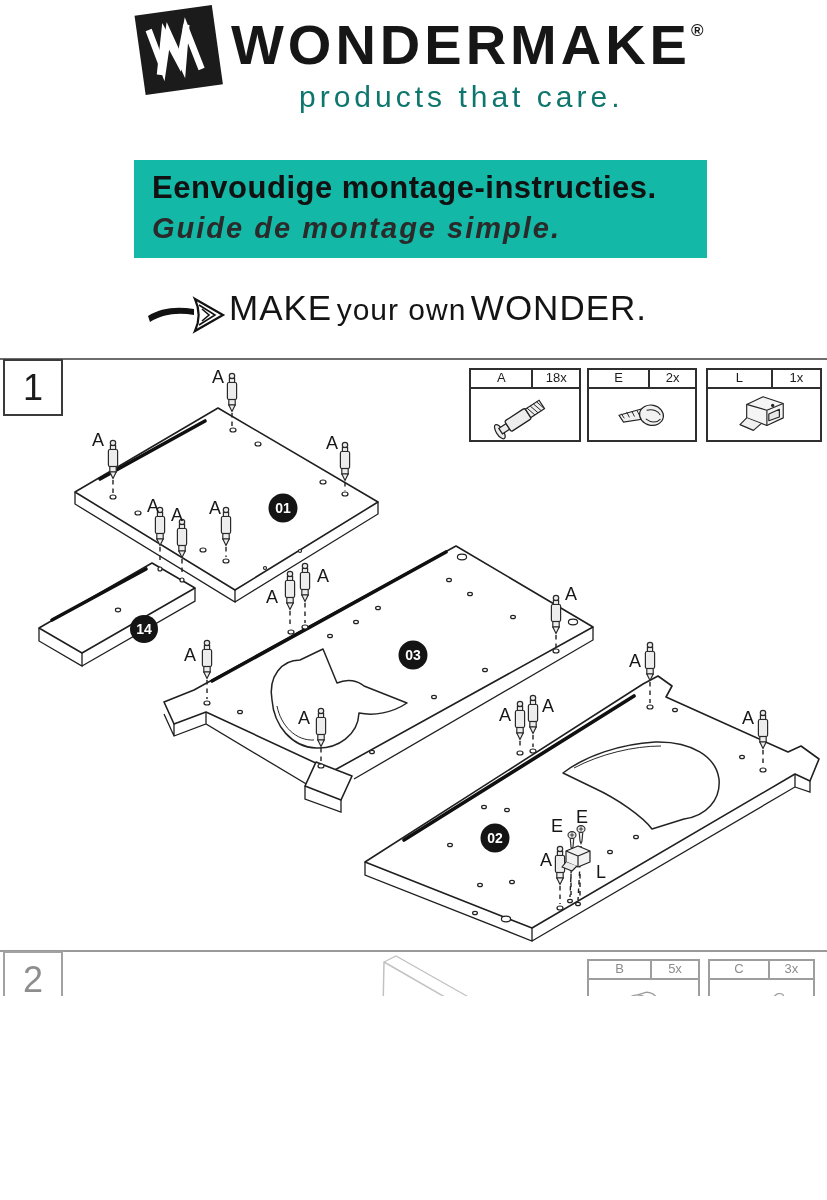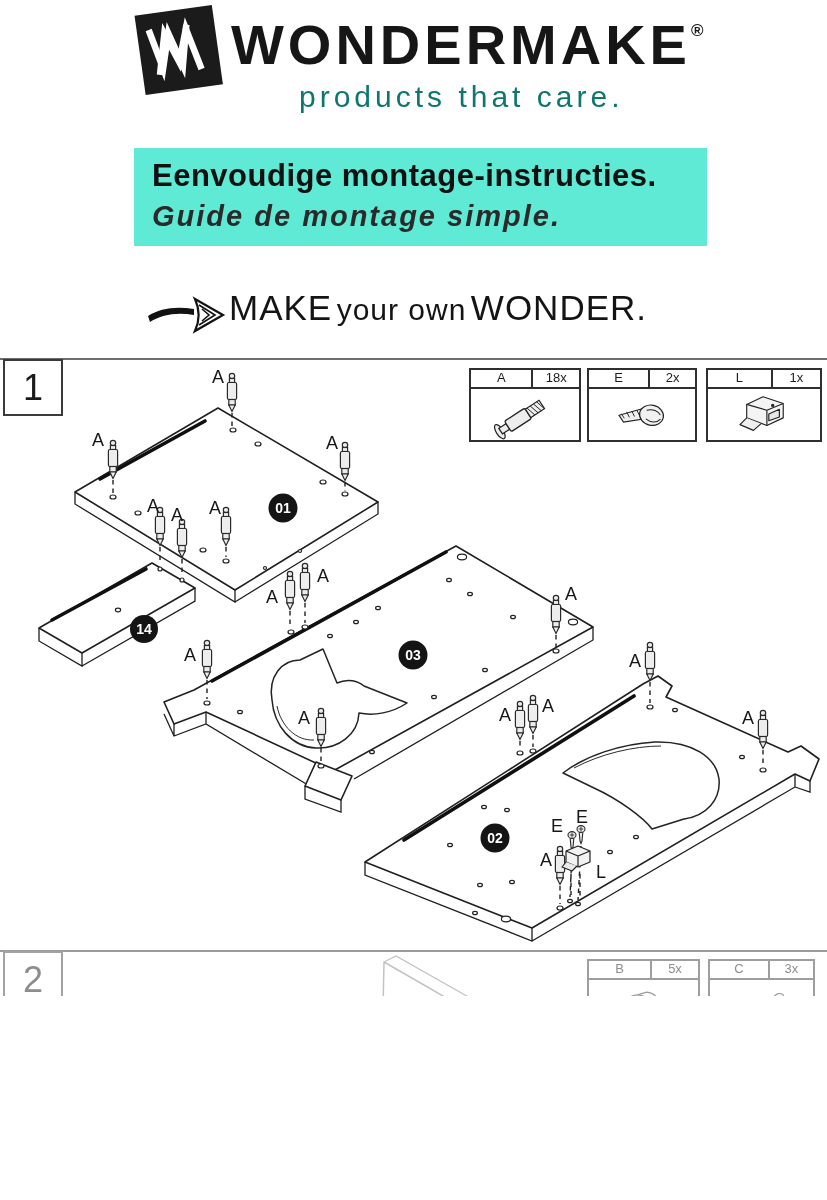--- a/index.html
+++ b/index.html
@@ -7,22 +7,22 @@
         font-family:"Liberation Sans",sans-serif;color:#1c1c1c;}
   .abs{position:absolute;}
 
   
   .brand{position:absolute;left:231px;top:12px;font-size:56px;font-weight:bold;
          letter-spacing:4px;color:#161616;white-space:nowrap;}
   .reg{font-size:17px;vertical-align:28px;letter-spacing:0;}
   .tagline{position:absolute;left:299px;top:80px;font-size:30px;letter-spacing:4px;
            color:#0f766e;white-space:nowrap;}
 
-  .intro{position:absolute;left:134px;top:148px;width:573px;height:98px;
-         background:#5eead4;box-sizing:border-box;padding:10px 18px;}
+  .intro{position:absolute;left:134px;top:160px;width:573px;height:98px;
+         background:#14b8a6;box-sizing:border-box;padding:10px 18px;}
   .intro .l1{font-size:31px;font-weight:bold;letter-spacing:0.5px;color:#111;}
   .intro .l2{font-size:29px;font-style:italic;font-weight:bold;letter-spacing:2px;
              color:#2a2a2a;margin-top:6px;}
 
   .cta{position:absolute;left:229px;top:288px;white-space:nowrap;text-align:right;}
   .cta .big{font-size:35px;letter-spacing:1px;color:#141414;}
   .cta .small{font-size:30px;letter-spacing:1px;color:#141414;}
 
   
   .rule1{position:absolute;left:0;top:358px;width:827px;height:2px;background:#6d6d6d;}

